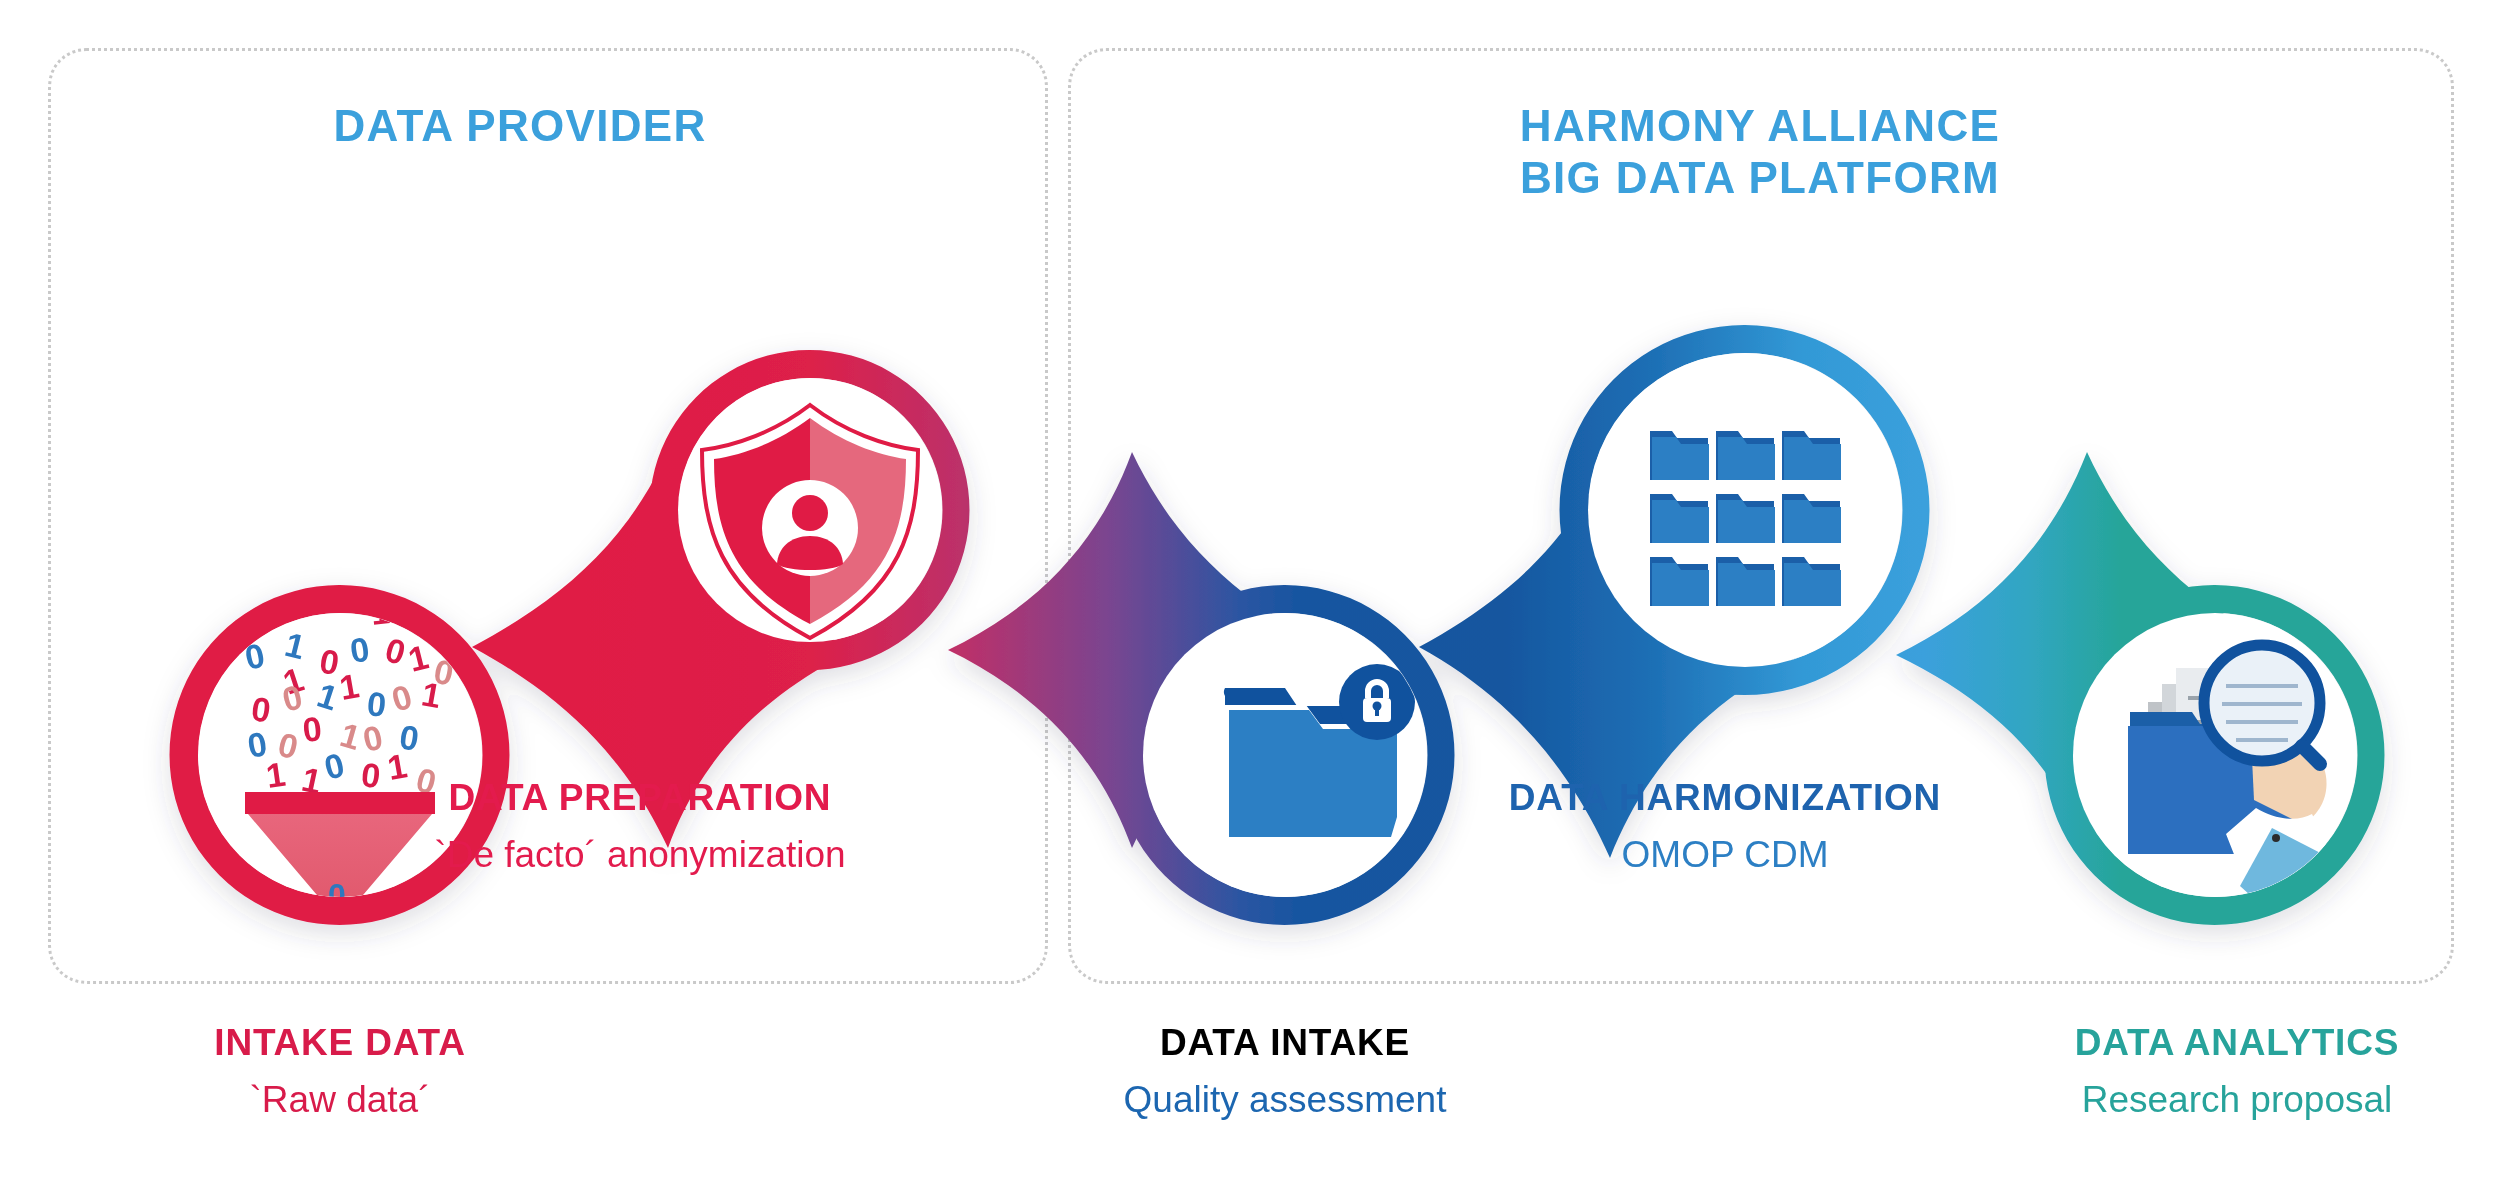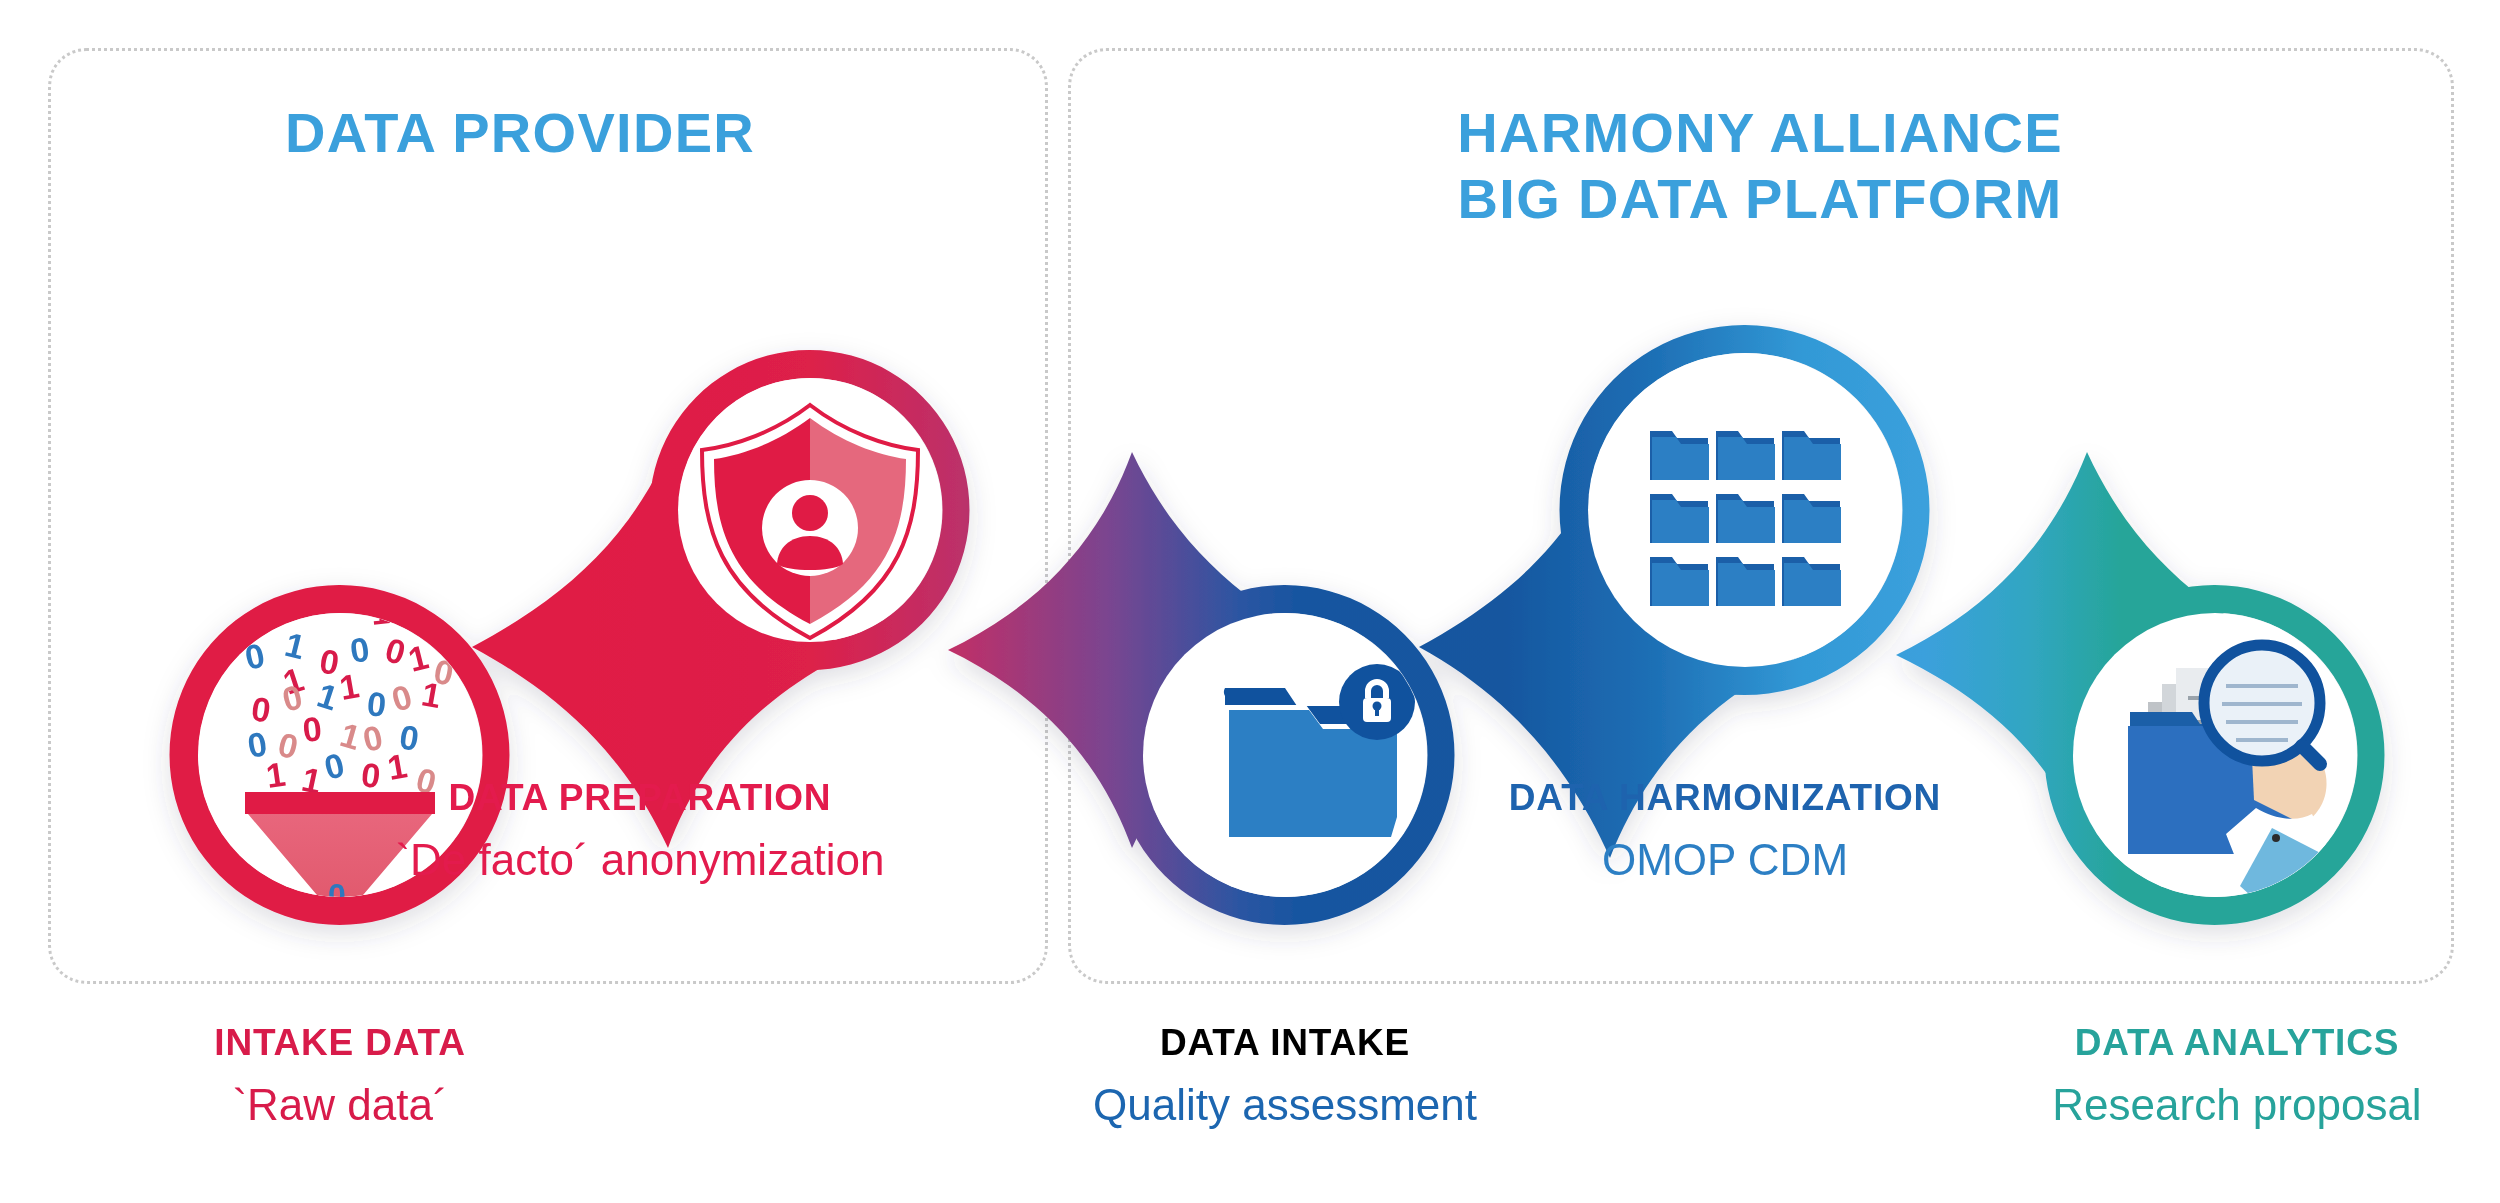--- a/index.html
+++ b/index.html
@@ -7,28 +7,28 @@
        font-family:"Liberation Sans",sans-serif;}
   #stage{position:relative;width:2500px;height:1203px;background:#fff;}
   #flow{position:absolute;left:0;top:0;width:2500px;height:1203px;}
 
   .panel{position:absolute;border:3px dotted #c9c9c9;border-radius:38px;
          background:transparent;box-sizing:border-box;}
   #panel-left{left:48px;top:48px;width:1000px;height:936px;}
   #panel-right{left:1068px;top:48px;width:1386px;height:936px;}
 
   .panel-title{position:absolute;text-align:center;color:#3BA0DC;
-     font-weight:bold;font-size:56px;letter-spacing:1.3px;line-height:1.18;
+     font-weight:bold;font-size:44px;letter-spacing:1.3px;line-height:1.18;
      white-space:pre-line;}
   #title-left{left:280px;top:100px;width:480px;}
   #title-right{left:1390px;top:100px;width:740px;}
 
   .label{position:absolute;text-align:center;}
   .label .t{font-weight:bold;font-size:37px;letter-spacing:.8px;line-height:1.25;}
-  .label .s{font-size:44px;line-height:1.3;margin-top:10px;}
+  .label .s{font-size:37px;line-height:1.3;margin-top:10px;}
 
   #lbl-source{left:60px;top:1020px;width:560px;}
   #lbl-source .t,#lbl-source .s{color:#D81B4A;}
   #lbl-prep{left:330px;top:775px;width:620px;}
   #lbl-prep .t,#lbl-prep .s{color:#E31B4D;}
   #lbl-intake{left:1005px;top:1020px;width:560px;}
   #lbl-intake .t{color:#000000;}
   #lbl-intake .s{color:#1C66B0;text-align:center;}
   #lbl-harm{left:1415px;top:775px;width:620px;}
   #lbl-harm .t{color:#1E63AE;}

